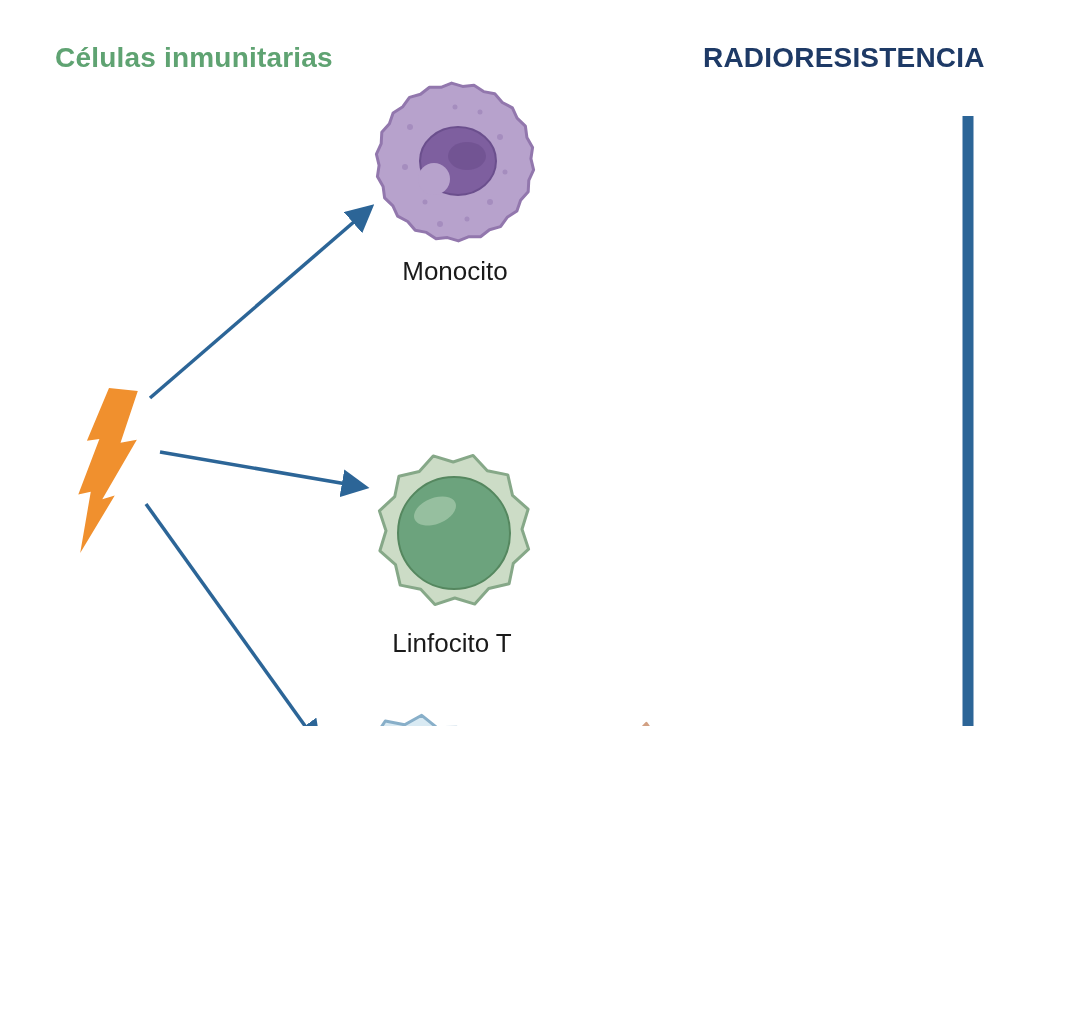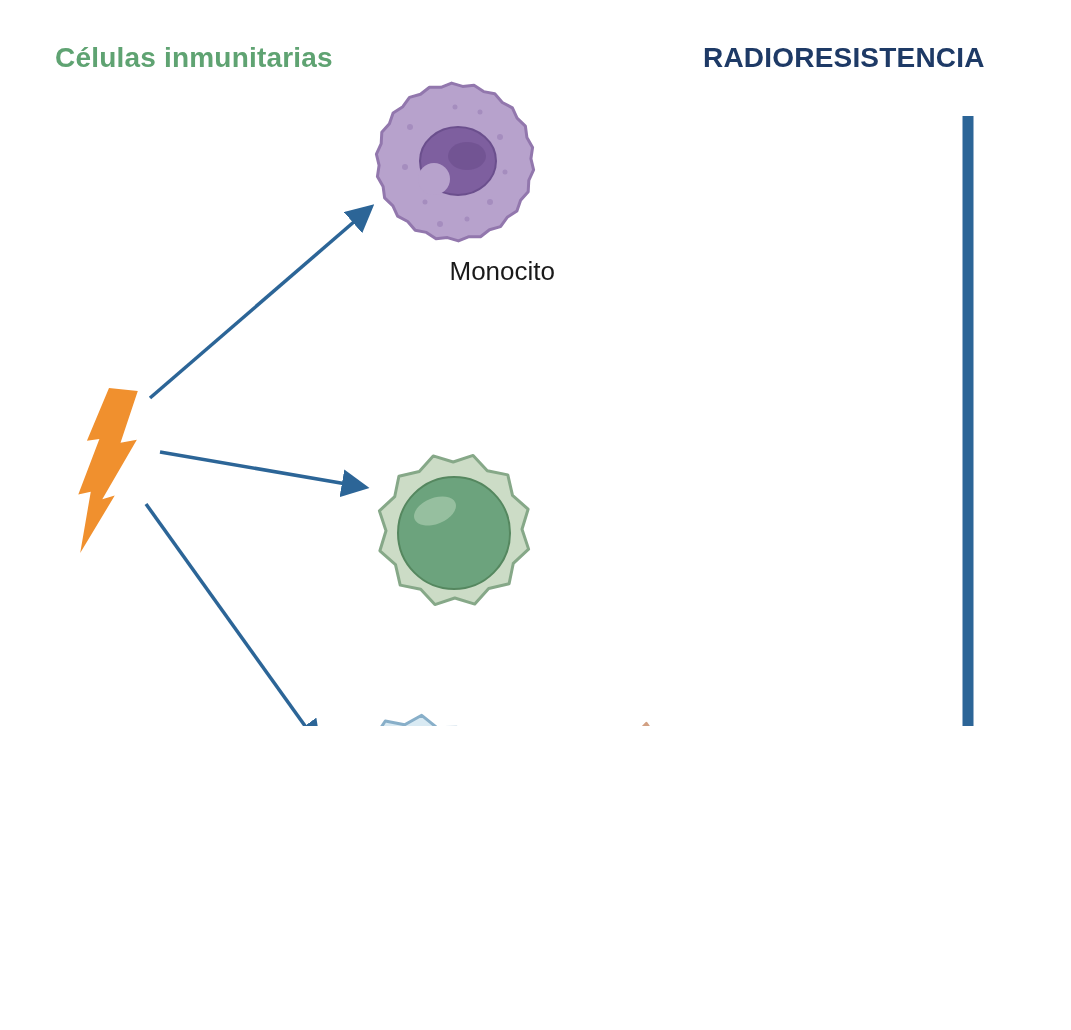--- a/index.html
+++ b/index.html
@@ -15,21 +15,21 @@
     font-size:28px;
     font-weight:bold;
     letter-spacing:.2px;
     white-space:nowrap;
   }
   .title-left{left:55px;top:42px;color:var(--left-title,#5fa372);}
   .title-right{left:703px;top:42px;color:var(--right-title,#1e3a66);text-align:right;}
   .cell-label{
     position:absolute;
     width:200px;
-    text-align:right;
+    text-align:center;
     font-size:26px;
     color:#1a1a1a;
     white-space:nowrap;
   }
   .abs{position:absolute;}
   svg{display:block;overflow:visible;}
 </style>
 </head>
 <body>
 
@@ -76,20 +76,21 @@
     <circle cx="64" cy="102" r="16" style="fill:var(--monocito-body,#b7a2cc)"></circle>
     <ellipse cx="97" cy="79" rx="19" ry="14" fill="#6a4d8c" opacity="0.6"></ellipse>
   </svg>
   <div class="cell-label" style="left:355px;top:256px">Monocito</div>
 
   <svg class="abs" style="left:369px;top:445px" width="170" height="170" viewBox="0 0 170 170">
     <polygon stroke-linejoin="round" style="fill:var(--linfocito-t-body,#ccdcc6);stroke:var(--linfocito-t-outline,#86a888)" stroke-width="3" points="159.6,104.1 144.3,118.3 140.1,138.8 119.7,143.5 105.8,159.1 85.8,153.0 65.9,159.6 51.7,144.3 31.2,140.1 26.5,119.7 10.9,105.8 17.0,85.8 10.4,65.9 25.7,51.7 29.9,31.2 50.3,26.5 64.2,10.9 84.2,17.0 104.1,10.4 118.3,25.7 138.8,29.9 143.5,50.3 159.1,64.2 153.0,84.2"></polygon>
     <circle cx="85" cy="88" r="56" style="fill:var(--linfocito-t-nucleus,#6ca37d)" stroke="#55875f" stroke-width="2"></circle>
     <ellipse cx="66" cy="66" rx="22" ry="13" fill="#9ec4a4" opacity="0.85" transform="rotate(-22 66 66)"></ellipse>
   </svg>
+  <div class="cell-label" style="left:352px;top:628px">Linfocito T</div>
 
   <svg class="abs" style="left:330px;top:707px" width="170" height="170" viewBox="0 0 170 170">
     <polygon stroke-linejoin="round" style="fill:var(--linfocito-b-body,#d9eaf3);stroke:var(--linfocito-b-outline,#88afc9)" stroke-width="3" points="154.3,118.5 137.4,128.4 130.8,146.9 111.2,147.7 96.8,161.1 79.1,152.7 60.1,157.9 48.3,142.2 29.1,138.0 25.9,118.6 10.9,105.9 17.0,87.3 9.7,69.1 23.8,55.4 25.7,35.9 44.5,30.4 55.3,14.0 74.6,17.8 91.7,8.3 107.0,20.7 126.6,20.2 134.4,38.2 152.0,47.0 150.4,66.5 162.0,82.4 151.5,99.1"></polygon>
     <circle cx="85" cy="87" r="54" style="fill:var(--linfocito-b-nucleus,#9cc3db)" stroke="#6f9cba" stroke-width="2"></circle>
     <ellipse cx="64" cy="64" rx="22" ry="13" fill="#c6def0" opacity="0.9" transform="rotate(-25 64 64)"></ellipse>
   </svg>
 
   <svg class="abs" style="left:561px;top:714px" width="160" height="160" viewBox="0 0 160 160">
     <polygon stroke-linejoin="round" style="fill:var(--celula-nk-body,#f6e7da);stroke:var(--celula-nk-outline,#d2a083)" stroke-width="2.5" points="147.8,101.0 129.3,108.5 132.0,128.3 112.1,127.1 105.9,146.1 88.5,136.4 74.6,150.8 63.2,134.5 44.5,141.5 41.2,121.8 21.3,119.9 26.9,100.8 9.8,90.5 23.2,75.7 12.2,59.0 30.7,51.5 28.0,31.7 47.9,32.9 54.1,13.9 71.5,23.6 85.4,9.2 96.8,25.5 115.5,18.5 118.8,38.2 138.7,40.1 133.1,59.2 150.2,69.5 136.8,84.3"></polygon>
     <ellipse cx="92" cy="67" rx="40" ry="28" transform="rotate(-18 92 67)" style="fill:var(--celula-nk-nucleus,#e4c2ab)" stroke="#cf9f82" stroke-width="1.5"></ellipse>

